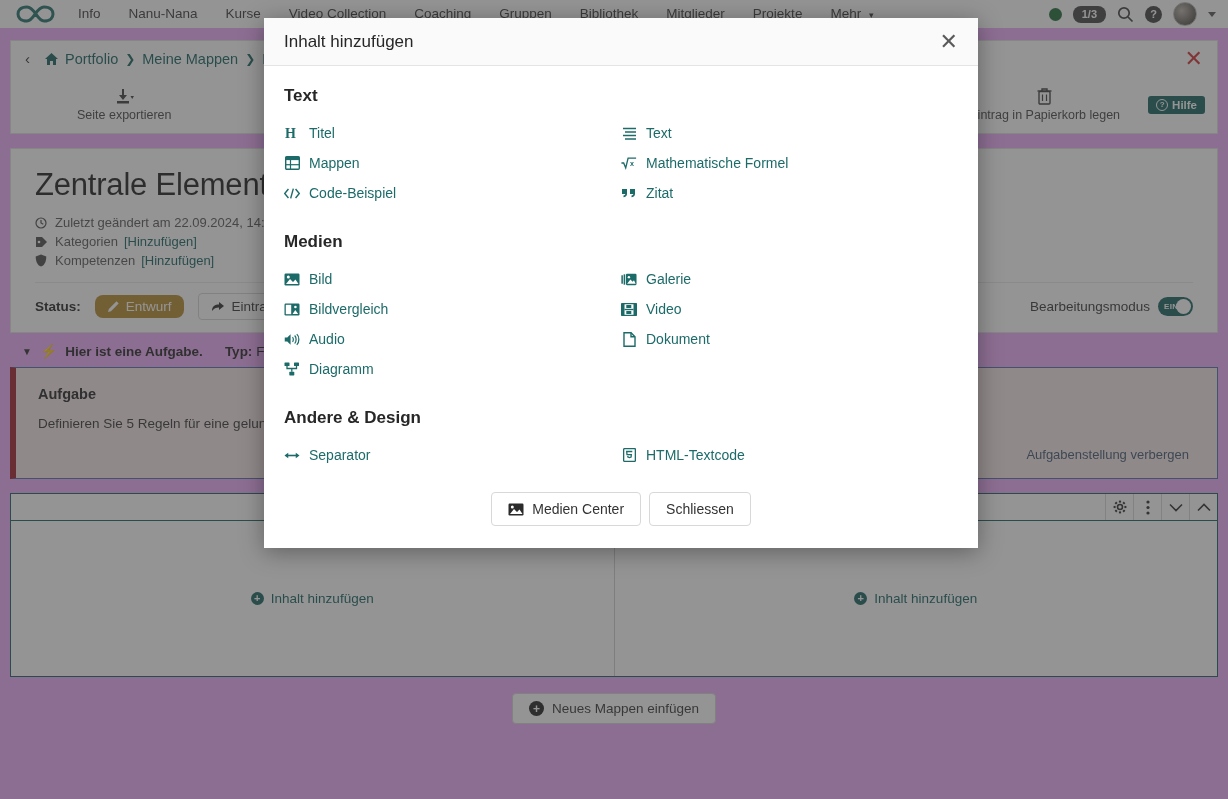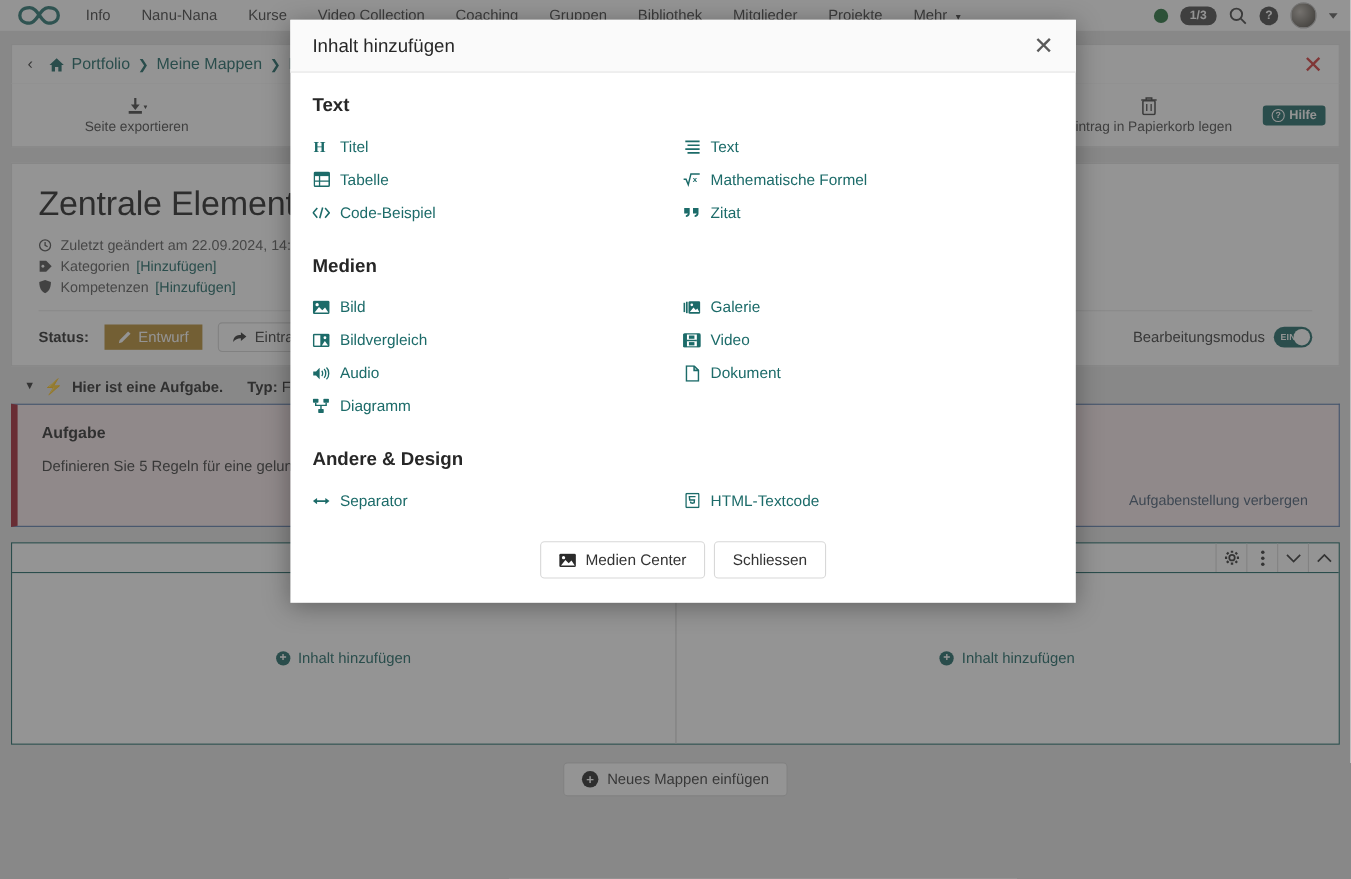--- a/index.html
+++ b/index.html
@@ -6,21 +6,21 @@
   html, body {
     margin: 0; padding: 0;
     width: 1228px; height: 799px;
     overflow: hidden;
     font-family: "Liberation Sans", sans-serif;
     background: #ffffff;
   }
   #root { position: relative; width: 1228px; height: 799px; overflow: hidden; background:#fff; }
 
   
-  #page { position:absolute; inset:0; background:#e5e5e5; }
+  #page { position:absolute; inset:0; background:#f0abfc; }
 
   .navbar {
     height: 28px; background: #ffffff;
     display:flex; align-items:center; gap:0;
     padding: 0 8px; position:relative;
   }
   .logo { width: 56px; display:flex; align-items:center; justify-content:center; color:#1f6f6b; }
   .navlinks { display:flex; align-items:center; gap:0; flex:1; }
   .navlink {
     font-size: 13.5px; color:#3a3a3a; padding: 0 14px; line-height:28px;
@@ -85,21 +85,21 @@
   .meta-line .mico { color:#4a4a4a; font-size:12px; width:14px; }
   .meta-link { color:#14625f; }
   .meta-block { margin-bottom:12px; }
 
   .status-row {
     display:flex; align-items:center; gap:14px; padding: 10px 0 12px 0;
     border-top:1px solid #e8e8e8; margin-top:8px;
   }
   .status-label { font-size:13.5px; font-weight:bold; color:#222; }
   .pill-entwurf {
-    background:#b5892c; color:#fff; font-size:13.5px; border-radius:0;
+    background:#b5892c; color:#fff; font-size:13.5px; border-radius:8px;
     padding:4px 12px; display:flex; align-items:center; gap:6px;
   }
   .btn-outline {
     border:1px solid #d5d5d5; background:#fff; border-radius:4px;
     padding:5px 12px; font-size:13.5px; color:#333;
     display:flex; align-items:center; gap:7px;
   }
   .edit-toggle-wrap { margin-left:auto; display:flex; align-items:center; gap:8px; }
   .edit-toggle-label { font-size:13.5px; color:#333; }
   .toggle {
@@ -461,21 +461,21 @@
         </div>
         <div class="opt">
           <span class="oico">
             <svg width="15" height="14" viewBox="0 0 15 14">
                 <rect x="0.7" y="0.7" width="13.6" height="12.6" rx="1" fill="none" stroke="#1c6b69" stroke-width="1.4"></rect>
                 <rect x="0.7" y="0.7" width="13.6" height="3.4" fill="#1c6b69"></rect>
                 <line x1="5.5" y1="4" x2="5.5" y2="13.3" stroke="#1c6b69" stroke-width="1.2"></line>
                 <line x1="0.7" y1="8.7" x2="14.3" y2="8.7" stroke="#1c6b69" stroke-width="1.2"></line>
               </svg>
           </span>
-          <span>Tabelle</span>
+          <span>Mappen</span>
         </div>
         <div class="opt">
           <span class="oico">
             <svg width="18" height="14" viewBox="0 0 18 14">
                 <path d="M0.5 7 L3 7 L5.3 12.5 L8 1.5 L17 1.5" fill="none" stroke="#1c6b69" stroke-width="1.5"></path>
                 <text x="10" y="10" font-family="Liberation Sans, sans-serif" font-size="8" font-weight="bold" fill="#1c6b69">x</text>
               </svg>
           </span>
           <span>Mathematische Formel</span>
         </div>

